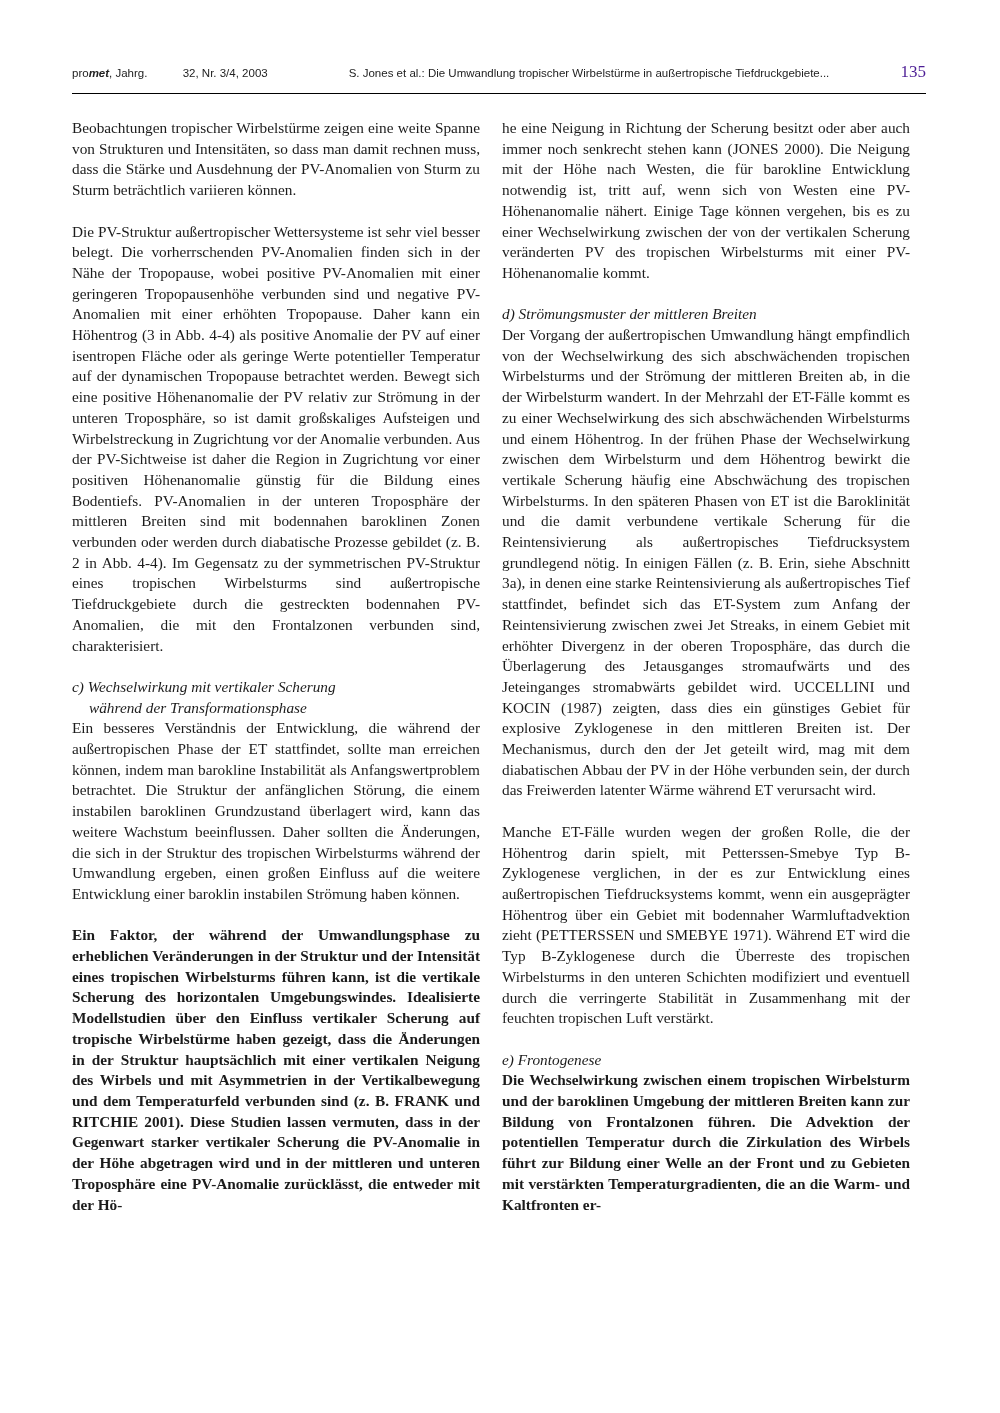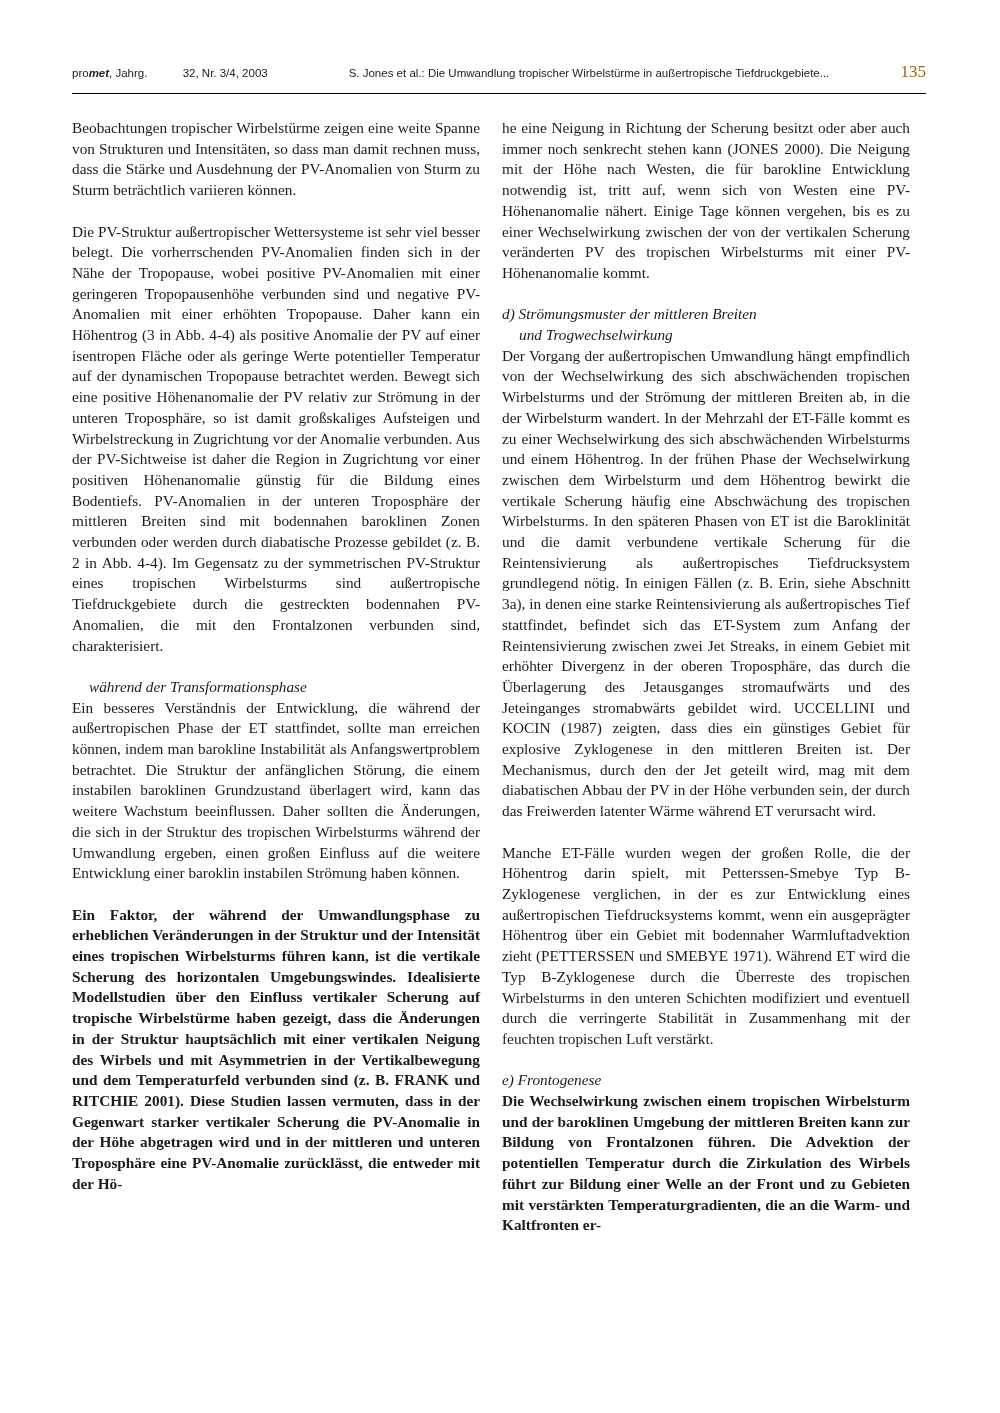--- a/index.html
+++ b/index.html
@@ -30,21 +30,21 @@
     flex: 1;
     text-align: center;
     white-space: nowrap;
     overflow: hidden;
   }
   .header-right {
     width: 70px;
     text-align: right;
     font-family: "Liberation Serif", serif;
     font-size: 17px;
-    color: #a16207;
+    color: #4c1d95;
   }
   .header-rule {
     border-bottom: 1.6px solid #000000;
     margin-top: 11px;
   }
   .columns {
     display: flex;
     gap: 22px;
     margin-top: 24px;
   }
@@ -77,31 +77,31 @@
   </header>
 
   <div class="header-rule"></div>
 
   <main class="columns">
 
     <div class="column">
       <p>Beobachtungen tropischer Wirbelstürme zeigen eine weite Spanne von Strukturen und Intensitäten, so dass man damit rechnen muss, dass die Stärke und Ausdehnung der PV-Anomalien von Sturm zu Sturm beträchtlich variieren können.</p>
       <p>Die PV-Struktur außertropischer Wettersysteme ist sehr viel besser belegt. Die vorherrschenden PV-Anomalien finden sich in der Nähe der Tropopause, wobei positive PV-Anomalien mit einer geringeren Tropopausenhöhe verbunden sind und negative PV-Anomalien mit einer erhöhten Tropopause. Daher kann ein Höhentrog (3 in Abb. 4-4) als positive Anomalie der PV auf einer isentropen Fläche oder als geringe Werte potentieller Temperatur auf der dynamischen Tropopause betrachtet werden. Bewegt sich eine positive Höhenanomalie der PV relativ zur Strömung in der unteren Troposphäre, so ist damit großskaliges Aufsteigen und Wirbelstreckung in Zugrichtung vor der Anomalie verbunden. Aus der PV-Sichtweise ist daher die Region in Zugrichtung vor einer positiven Höhenanomalie günstig für die Bildung eines Bodentiefs. PV-Anomalien in der unteren Troposphäre der mittleren Breiten sind mit bodennahen baroklinen Zonen verbunden oder werden durch diabatische Prozesse gebildet (z. B. 2 in Abb. 4-4). Im Gegensatz zu der symmetrischen PV-Struktur eines tropischen Wirbelsturms sind außertropische Tiefdruckgebiete durch die gestreckten bodennahen PV-Anomalien, die mit den Frontalzonen verbunden sind, charakterisiert.</p>
       <div class="section-heading">
+        <div>c) Wechselwirkung mit vertikaler Scherung</div>
         <div class="heading-indent">während der Transformationsphase</div>
       </div>
       <p>Ein besseres Verständnis der Entwicklung, die während der außertropischen Phase der ET stattfindet, sollte man erreichen können, indem man barokline Instabilität als Anfangswertproblem betrachtet. Die Struktur der anfänglichen Störung, die einem instabilen baroklinen Grundzustand überlagert wird, kann das weitere Wachstum beeinflussen. Daher sollten die Änderungen, die sich in der Struktur des tropischen Wirbelsturms während der Umwandlung ergeben, einen großen Einfluss auf die weitere Entwicklung einer baroklin instabilen Strömung haben können.</p>
       <p>Ein Faktor, der während der Umwandlungsphase zu erheblichen Veränderungen in der Struktur und der Intensität eines tropischen Wirbelsturms führen kann, ist die vertikale Scherung des horizontalen Umgebungswindes. Idealisierte Modellstudien über den Einfluss vertikaler Scherung auf tropische Wirbelstürme haben gezeigt, dass die Änderungen in der Struktur hauptsächlich mit einer vertikalen Neigung des Wirbels und mit Asymmetrien in der Vertikalbewegung und dem Temperaturfeld verbunden sind (z. B. FRANK und RITCHIE 2001). Diese Studien lassen vermuten, dass in der Gegenwart starker vertikaler Scherung die PV-Anomalie in der Höhe abgetragen wird und in der mittleren und unteren Troposphäre eine PV-Anomalie zurücklässt, die entweder mit der Hö-</p>
     </div>
 
     <div class="column">
       <p>he eine Neigung in Richtung der Scherung besitzt oder aber auch immer noch senkrecht stehen kann (JONES 2000). Die Neigung mit der Höhe nach Westen, die für barokline Entwicklung notwendig ist, tritt auf, wenn sich von Westen eine PV-Höhenanomalie nähert. Einige Tage können vergehen, bis es zu einer Wechselwirkung zwischen der von der vertikalen Scherung veränderten PV des tropischen Wirbelsturms mit einer PV-Höhenanomalie kommt.</p>
       <div class="section-heading">
         <div>d) Strömungsmuster der mittleren Breiten</div>
-        <div class="heading-indent">und Trogwechselwirkung</div>
       </div>
       <p>Der Vorgang der außertropischen Umwandlung hängt empfindlich von der Wechselwirkung des sich abschwächenden tropischen Wirbelsturms und der Strömung der mittleren Breiten ab, in die der Wirbelsturm wandert. In der Mehrzahl der ET-Fälle kommt es zu einer Wechselwirkung des sich abschwächenden Wirbelsturms und einem Höhentrog. In der frühen Phase der Wechselwirkung zwischen dem Wirbelsturm und dem Höhentrog bewirkt die vertikale Scherung häufig eine Abschwächung des tropischen Wirbelsturms. In den späteren Phasen von ET ist die Baroklinität und die damit verbundene vertikale Scherung für die Reintensivierung als außertropisches Tiefdrucksystem grundlegend nötig. In einigen Fällen (z. B. Erin, siehe Abschnitt 3a), in denen eine starke Reintensivierung als außertropisches Tief stattfindet, befindet sich das ET-System zum Anfang der Reintensivierung zwischen zwei Jet Streaks, in einem Gebiet mit erhöhter Divergenz in der oberen Troposphäre, das durch die Überlagerung des Jetausganges stromaufwärts und des Jeteinganges stromabwärts gebildet wird. UCCELLINI und KOCIN (1987) zeigten, dass dies ein günstiges Gebiet für explosive Zyklogenese in den mittleren Breiten ist. Der Mechanismus, durch den der Jet geteilt wird, mag mit dem diabatischen Abbau der PV in der Höhe verbunden sein, der durch das Freiwerden latenter Wärme während ET verursacht wird.</p>
       <p>Manche ET-Fälle wurden wegen der großen Rolle, die der Höhentrog darin spielt, mit Petterssen-Smebye Typ B-Zyklogenese verglichen, in der es zur Entwicklung eines außertropischen Tiefdrucksystems kommt, wenn ein ausgeprägter Höhentrog über ein Gebiet mit bodennaher Warmluftadvektion zieht (PETTERSSEN und SMEBYE 1971). Während ET wird die Typ B-Zyklogenese durch die Überreste des tropischen Wirbelsturms in den unteren Schichten modifiziert und eventuell durch die verringerte Stabilität in Zusammenhang mit der feuchten tropischen Luft verstärkt.</p>
       <div class="section-heading">
         <div>e) Frontogenese</div>
       </div>
       <p>Die Wechselwirkung zwischen einem tropischen Wirbelsturm und der baroklinen Umgebung der mittleren Breiten kann zur Bildung von Frontalzonen führen. Die Advektion der potentiellen Temperatur durch die Zirkulation des Wirbels führt zur Bildung einer Welle an der Front und zu Gebieten mit verstärkten Temperaturgradienten, die an die Warm- und Kaltfronten er-</p>
     </div>
 
   </main>

